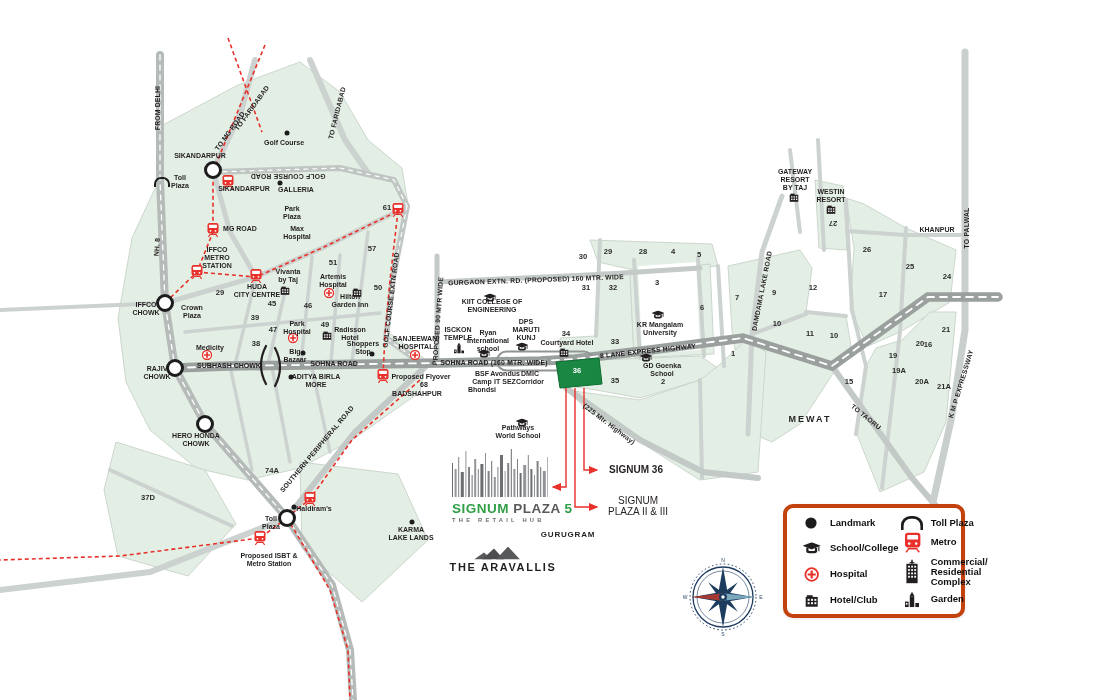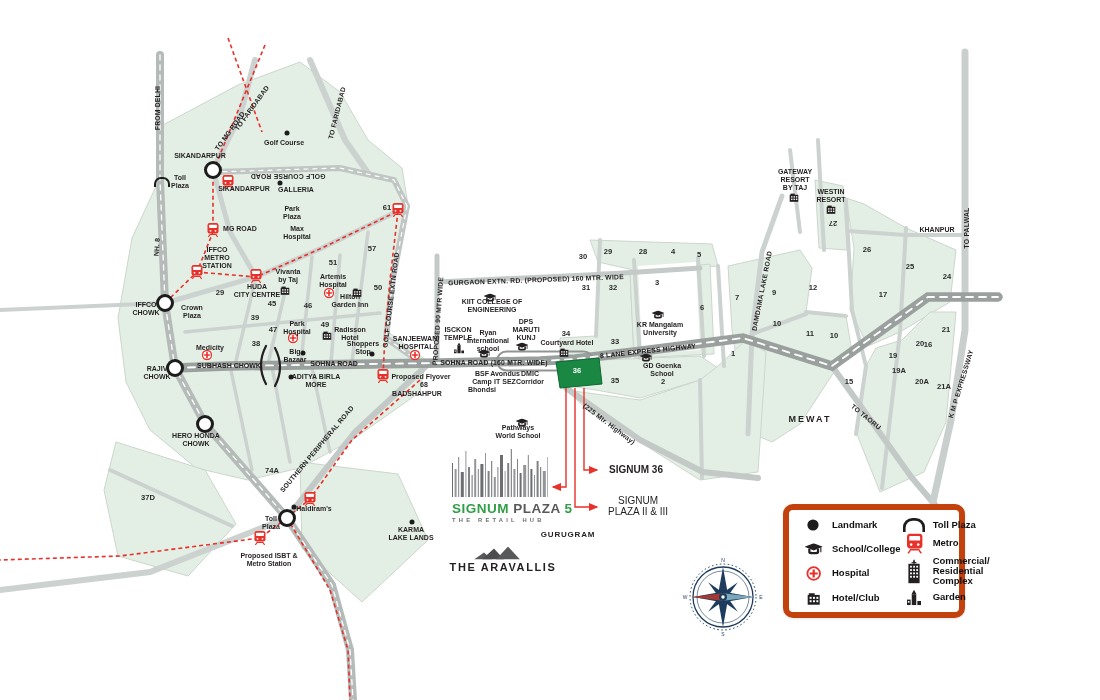--- a/index.html
+++ b/index.html
@@ -15,21 +15,21 @@
   .lbl.city{font-size:8px;letter-spacing:.8px;}
   .lbl.co1{font-size:10px;}
   .lbl.co2{font-size:10px;font-weight:normal;color:#231f20;}
   .sec{position:absolute;transform:translate(-50%,-50%);font-size:7.6px;font-weight:bold;color:#2b2b2b;}
   .sec.w{color:#fff;}
   .mk{position:absolute;transform:translate(-50%,-50%);display:flex;align-items:center;justify-content:center;}
   .m-dot{width:5px;height:5px;border-radius:50%;background:#1c1c1c;}
   .m-ring{width:12px;height:12px;border-radius:50%;border:3.6px solid #1c1c1c;background:#fff;}
   .m-toll{width:12px;height:8px;border:2.6px solid #1c1c1c;border-bottom:none;border-radius:7px 7px 0 0;}
   .legend{position:absolute;left:783px;top:504px;width:182px;height:114px;background:#fff;
-          border:6px solid #c2410c;border-radius:10px;box-shadow:0 1px 3px rgba(0,0,0,.10);
+          border:4px solid #c2410c;border-radius:10px;box-shadow:0 1px 3px rgba(0,0,0,.10);
           box-sizing:border-box;display:flex;gap:2px;padding:10px 6px 9px 13px;}
   .lg-col{flex:1;display:flex;flex-direction:column;justify-content:space-between;}
   .lg-item{display:flex;align-items:center;gap:8px;}
   .lg-ic{width:22px;min-width:22px;display:flex;justify-content:center;align-items:center;
          transform:scale(1.4);transform-origin:center;}
   .lg-tx{font-size:9.5px;font-weight:bold;color:#111;white-space:pre-line;line-height:1.08;}
   .logo{position:absolute;left:452px;top:449px;width:100px;}
   .logo-name{font-size:13.5px;font-weight:bold;letter-spacing:.5px;color:#58595b;white-space:nowrap;}
   .logo-name .gr{color:#2f9e45;}
   .logo-tag{font-size:5.8px;font-weight:bold;letter-spacing:3.2px;color:#6d6e71;margin-top:1px;}

